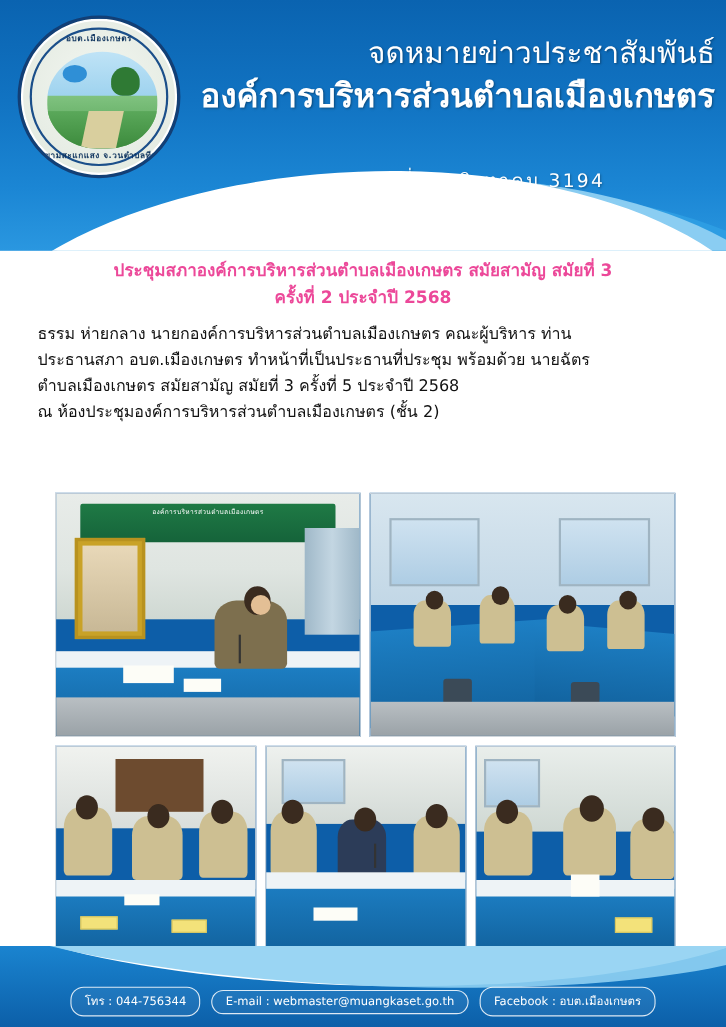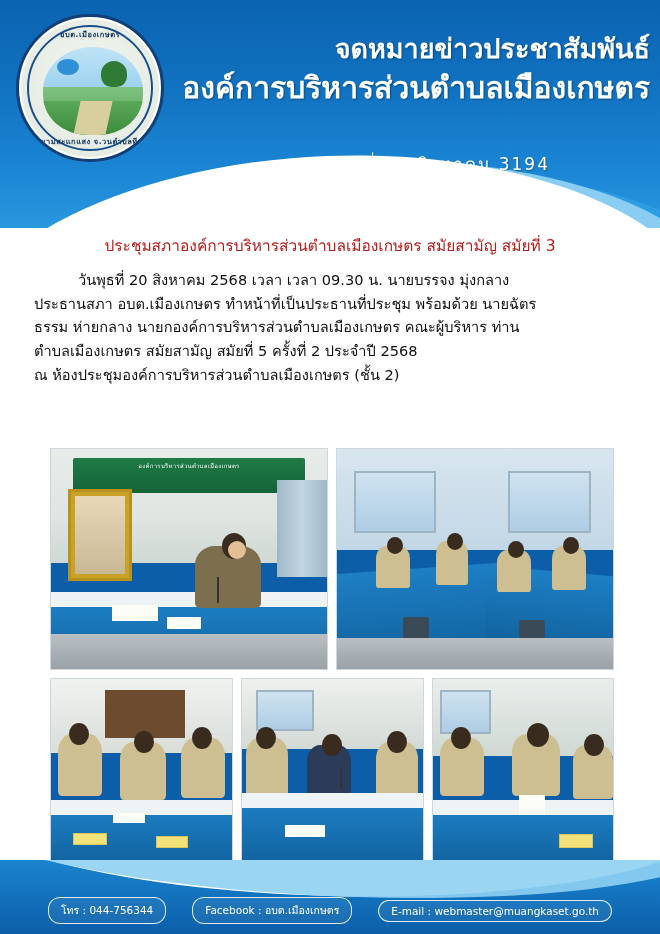--- a/index.html
+++ b/index.html
@@ -120,21 +120,21 @@
 
   .header-titles {
     position: absolute;
     right: 10px; top: 32px;
     text-align: right;
     color: #ffffff;
     width: 470px;
   }
   .title-line1 {
     font-size: 27px;
-    font-weight: bold;
+    font-weight: normal;
     text-shadow: 1px 1px 2px rgba(0,0,0,.35);
     line-height: 1.25;
   }
   .title-line2 {
     font-size: 30px;
     font-weight: bold;
     text-shadow: 1px 1px 2px rgba(0,0,0,.35);
     line-height: 1.3;
     margin-top: 2px;
     white-space: nowrap;
@@ -149,22 +149,22 @@
   }
 
   
   .content {
     position: absolute;
     left: 0; top: 222px;
     width: 660px;
   }
   .headline {
     text-align: center;
-    color: #b91c1c;
-    font-weight: normal;
+    color: #ec4899;
+    font-weight: bold;
     font-size: 15.5px;
     line-height: 1.55;
     padding: 12px 48px 0 48px;
   }
   .body-text {
     padding: 10px 36px 0 34px;
     color: #111111;
     font-size: 14.6px;
     line-height: 1.62;
     text-align: left;
@@ -245,21 +245,21 @@
     transform: rotate(2.6deg);
     opacity: .9;
   }
   .footer-items {
     position: absolute;
     left: 0; bottom: 10px;
     width: 100%;
     display: flex;
     justify-content: center;
     align-items: center;
-    gap: 26px;
+    gap: 10px;
   }
   .pill {
     border: 1px solid rgba(255,255,255,.85);
     border-radius: 12px;
     color: #ffffff;
     font-size: 10.5px;
     padding: 4px 12px;
     white-space: nowrap;
     background: rgba(255,255,255,.06);
   }
@@ -294,26 +294,26 @@
       <span>วันที่</span>
       <span>20</span>
       <span>สิงหาคม</span>
       <span>3194</span>
     </div>
   </div>
 
   <div class="content">
     <div class="headline">
       <div>ประชุมสภาองค์การบริหารส่วนตำบลเมืองเกษตร สมัยสามัญ สมัยที่ 3</div>
+      <div>ครั้งที่ 2 ประจำปี 2568</div>
     </div>
     <div class="body-text">
-      <p><span class="indent"></span><span>วันพุธที่ 20 สิงหาคม 2568 เวลา  เวลา 09.30 น. นายบรรจง มุ่งกลาง</span></p>
+      <p>ธรรม ห่ายกลาง นายกองค์การบริหารส่วนตำบลเมืองเกษตร คณะผู้บริหาร ท่าน</p>
       <p>ประธานสภา อบต.เมืองเกษตร ทำหน้าที่เป็นประธานที่ประชุม พร้อมด้วย นายฉัตร</p>
-      <p>ธรรม ห่ายกลาง นายกองค์การบริหารส่วนตำบลเมืองเกษตร คณะผู้บริหาร ท่าน</p>
-      <p>ตำบลเมืองเกษตร สมัยสามัญ สมัยที่ 5 ครั้งที่ 2 ประจำปี 2568</p>
+      <p>ตำบลเมืองเกษตร สมัยสามัญ สมัยที่ 3 ครั้งที่ 5 ประจำปี 2568</p>
       <p>ณ ห้องประชุมองค์การบริหารส่วนตำบลเมืองเกษตร (ชั้น 2)</p>
     </div>
   </div>
 
   <div class="photos">
 
     <div class="photo-row r1">
       <div class="photo p1">
         <div class="wall"></div>
         <div class="banner-green">
@@ -405,23 +405,23 @@
 
   <div class="footer">
     <div class="footer-wave"></div>
     <div class="footer-wave2"></div>
     <div class="footer-items">
       <div class="pill">
         <span>โทร :</span>
         <span>044-756344</span>
       </div>
       <div class="pill">
+        <span>E-mail :</span>
+        <span>webmaster@muangkaset.go.th</span>
+      </div>
+      <div class="pill">
         <span>Facebook :</span>
         <span>อบต.เมืองเกษตร</span>
       </div>
-      <div class="pill">
-        <span>E-mail :</span>
-        <span>webmaster@muangkaset.go.th</span>
-      </div>
     </div>
   </div>
 
 </div>
 
 </body></html>

